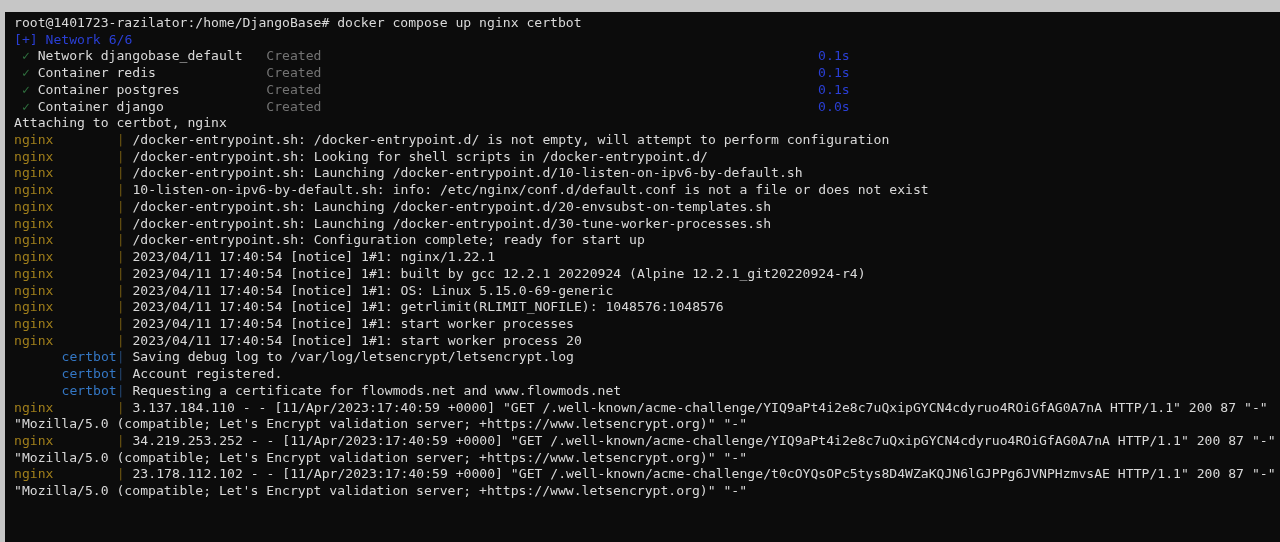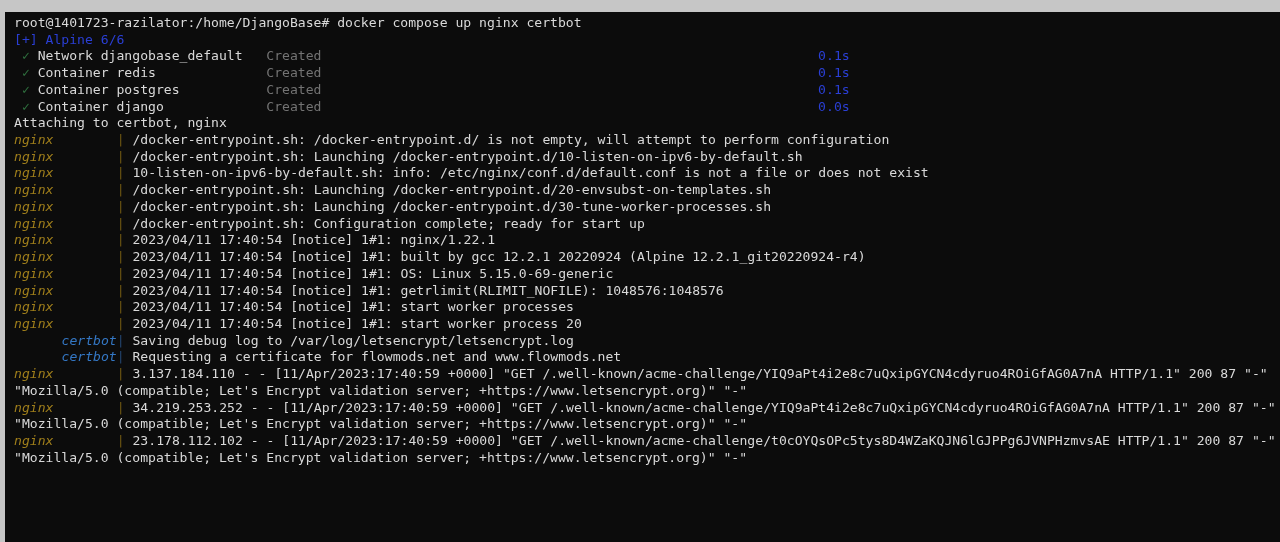--- a/index.html
+++ b/index.html
@@ -57,56 +57,57 @@
   .c-check    { color: #2f6f3e; }
   .c-nginx    { color: #a07f1b; }
   .c-certbot  { color: #3477c4; text-align: right; }
   .c-pipe-n   { color: #6f5712; }
   .c-pipe-c   { color: #23456f; }
 
   
   .svc {
     display: inline-block;
     width: 7.84em;
-    font-style: italic;
   }
 </style>
 </head>
 <body>
 
 <div id="terminal-window">
   <div id="terminal-screen">
 
     <div class="line"><span class="c-default">root@1401723-razilator:/home/DjangoBase#</span><span class="c-default"> </span><span class="c-default">docker compose up nginx certbot</span></div>
 
-    <div class="line"><span class="c-blue">[+]</span><span class="c-blue"> </span><span class="c-blue">Alpine</span><span class="c-blue"> </span><span class="c-blue">6/6</span></div>
+    <div class="line"><span class="c-blue">[+]</span><span class="c-blue"> </span><span class="c-blue">Network</span><span class="c-blue"> </span><span class="c-blue">6/6</span></div>
 
     <div id="compose-steps">
         <div class="line"><span class="c-check"> ✓ </span><span class="c-default">Network djangobase_default   </span><span class="c-green">Created                                                               </span><span class="c-blue">0.1s</span></div>
         <div class="line"><span class="c-check"> ✓ </span><span class="c-default">Container redis              </span><span class="c-green">Created                                                               </span><span class="c-blue">0.1s</span></div>
         <div class="line"><span class="c-check"> ✓ </span><span class="c-default">Container postgres           </span><span class="c-green">Created                                                               </span><span class="c-blue">0.1s</span></div>
         <div class="line"><span class="c-check"> ✓ </span><span class="c-default">Container django             </span><span class="c-green">Created                                                               </span><span class="c-blue">0.0s</span></div>
       </div>
 
     <div class="line"><span class="c-default">Attaching to certbot, nginx</span></div>
 
     <div id="log-output">
         <div class="line"><span class="svc c-nginx">nginx</span><span class="c-pipe-n">| </span><span class="c-default">/docker-entrypoint.sh: /docker-entrypoint.d/ is not empty, will attempt to perform configuration</span></div>
+        <div class="line"><span class="svc c-nginx">nginx</span><span class="c-pipe-n">| </span><span class="c-default">/docker-entrypoint.sh: Looking for shell scripts in /docker-entrypoint.d/</span></div>
         <div class="line"><span class="svc c-nginx">nginx</span><span class="c-pipe-n">| </span><span class="c-default">/docker-entrypoint.sh: Launching /docker-entrypoint.d/10-listen-on-ipv6-by-default.sh</span></div>
         <div class="line"><span class="svc c-nginx">nginx</span><span class="c-pipe-n">| </span><span class="c-default">10-listen-on-ipv6-by-default.sh: info: /etc/nginx/conf.d/default.conf is not a file or does not exist</span></div>
         <div class="line"><span class="svc c-nginx">nginx</span><span class="c-pipe-n">| </span><span class="c-default">/docker-entrypoint.sh: Launching /docker-entrypoint.d/20-envsubst-on-templates.sh</span></div>
         <div class="line"><span class="svc c-nginx">nginx</span><span class="c-pipe-n">| </span><span class="c-default">/docker-entrypoint.sh: Launching /docker-entrypoint.d/30-tune-worker-processes.sh</span></div>
         <div class="line"><span class="svc c-nginx">nginx</span><span class="c-pipe-n">| </span><span class="c-default">/docker-entrypoint.sh: Configuration complete; ready for start up</span></div>
         <div class="line"><span class="svc c-nginx">nginx</span><span class="c-pipe-n">| </span><span class="c-default">2023/04/11 17:40:54 [notice] 1#1: nginx/1.22.1</span></div>
         <div class="line"><span class="svc c-nginx">nginx</span><span class="c-pipe-n">| </span><span class="c-default">2023/04/11 17:40:54 [notice] 1#1: built by gcc 12.2.1 20220924 (Alpine 12.2.1_git20220924-r4)</span></div>
         <div class="line"><span class="svc c-nginx">nginx</span><span class="c-pipe-n">| </span><span class="c-default">2023/04/11 17:40:54 [notice] 1#1: OS: Linux 5.15.0-69-generic</span></div>
         <div class="line"><span class="svc c-nginx">nginx</span><span class="c-pipe-n">| </span><span class="c-default">2023/04/11 17:40:54 [notice] 1#1: getrlimit(RLIMIT_NOFILE): 1048576:1048576</span></div>
         <div class="line"><span class="svc c-nginx">nginx</span><span class="c-pipe-n">| </span><span class="c-default">2023/04/11 17:40:54 [notice] 1#1: start worker processes</span></div>
         <div class="line"><span class="svc c-nginx">nginx</span><span class="c-pipe-n">| </span><span class="c-default">2023/04/11 17:40:54 [notice] 1#1: start worker process 20</span></div>
         <div class="line"><span class="svc c-certbot">certbot</span><span class="c-pipe-c">| </span><span class="c-default">Saving debug log to /var/log/letsencrypt/letsencrypt.log</span></div>
+        <div class="line"><span class="svc c-certbot">certbot</span><span class="c-pipe-c">| </span><span class="c-default">Account registered.</span></div>
         <div class="line"><span class="svc c-certbot">certbot</span><span class="c-pipe-c">| </span><span class="c-default">Requesting a certificate for flowmods.net and www.flowmods.net</span></div>
         <div class="line wrap"><span class="svc c-nginx">nginx</span><span class="c-pipe-n">| </span><span class="c-default">3.137.184.110 - - [11/Apr/2023:17:40:59 +0000] "GET /.well-known/acme-challenge/YIQ9aPt4i2e8c7uQxipGYCN4cdyruo4ROiGfAG0A7nA HTTP/1.1" 200 87 "-" "Mozilla/5.0 (compatible; Let's Encrypt validation server; +https://www.letsencrypt.org)" "-"</span></div>
         <div class="line wrap"><span class="svc c-nginx">nginx</span><span class="c-pipe-n">| </span><span class="c-default">34.219.253.252 - - [11/Apr/2023:17:40:59 +0000] "GET /.well-known/acme-challenge/YIQ9aPt4i2e8c7uQxipGYCN4cdyruo4ROiGfAG0A7nA HTTP/1.1" 200 87 "-" "Mozilla/5.0 (compatible; Let's Encrypt validation server; +https://www.letsencrypt.org)" "-"</span></div>
         <div class="line wrap"><span class="svc c-nginx">nginx</span><span class="c-pipe-n">| </span><span class="c-default">23.178.112.102 - - [11/Apr/2023:17:40:59 +0000] "GET /.well-known/acme-challenge/t0cOYQsOPc5tys8D4WZaKQJN6lGJPPg6JVNPHzmvsAE HTTP/1.1" 200 87 "-" "Mozilla/5.0 (compatible; Let's Encrypt validation server; +https://www.letsencrypt.org)" "-"</span></div>
       </div>
 
   </div>
 </div>
 
 </body></html>

